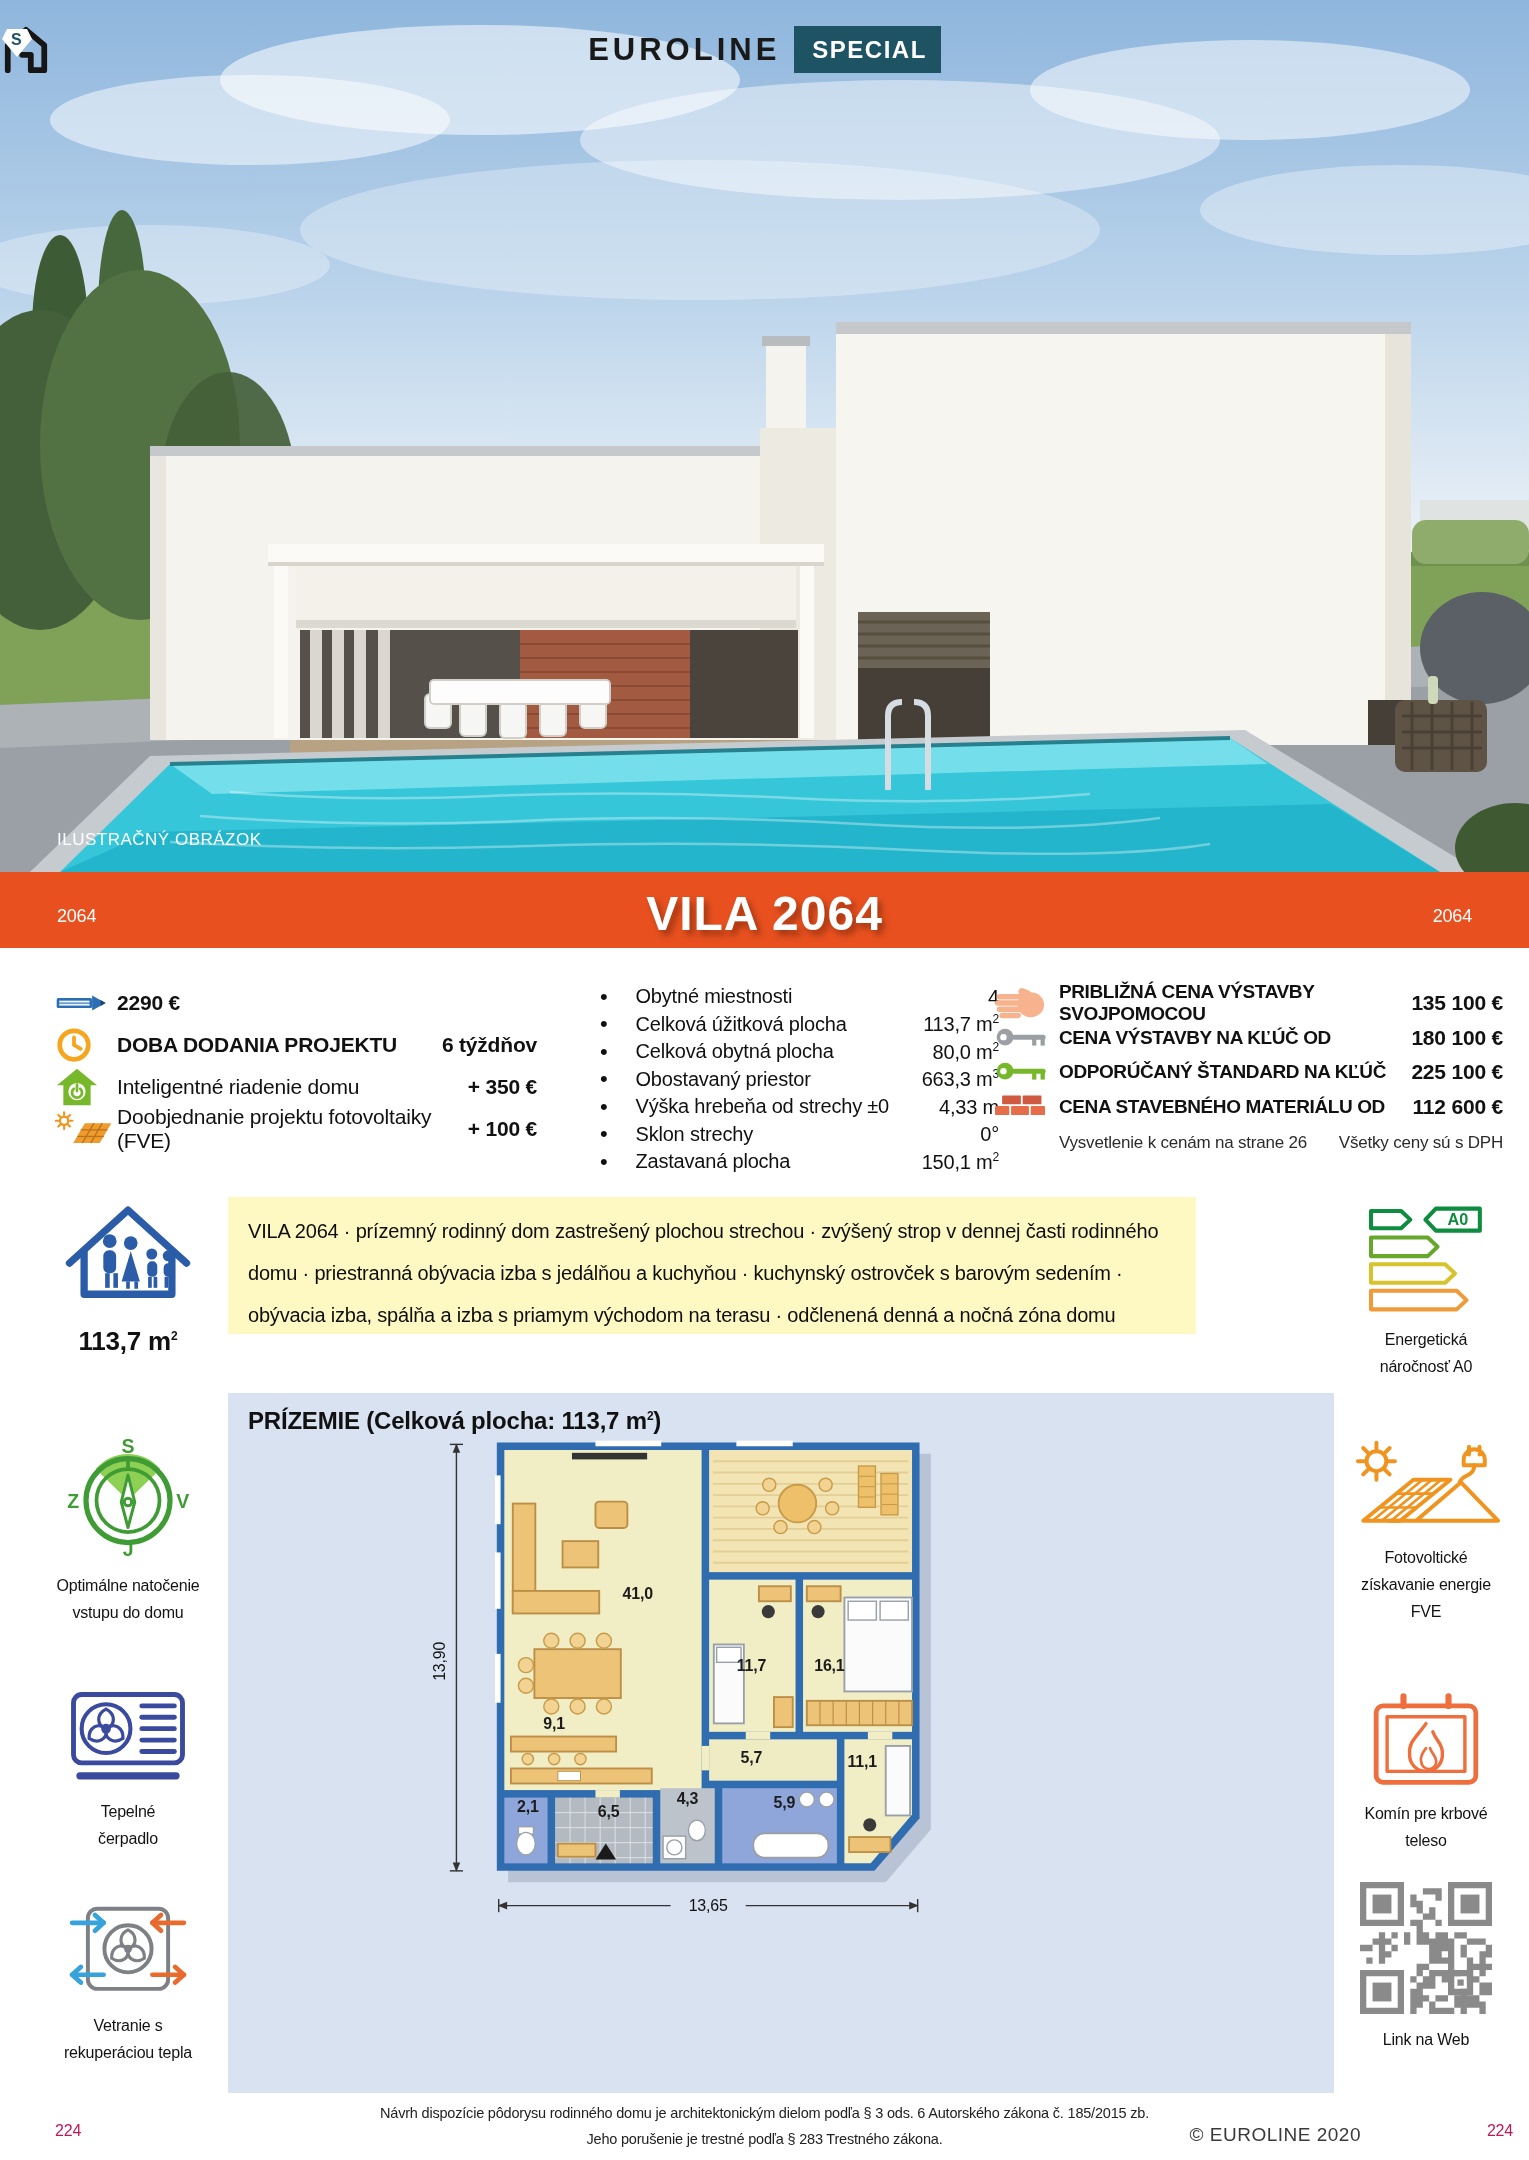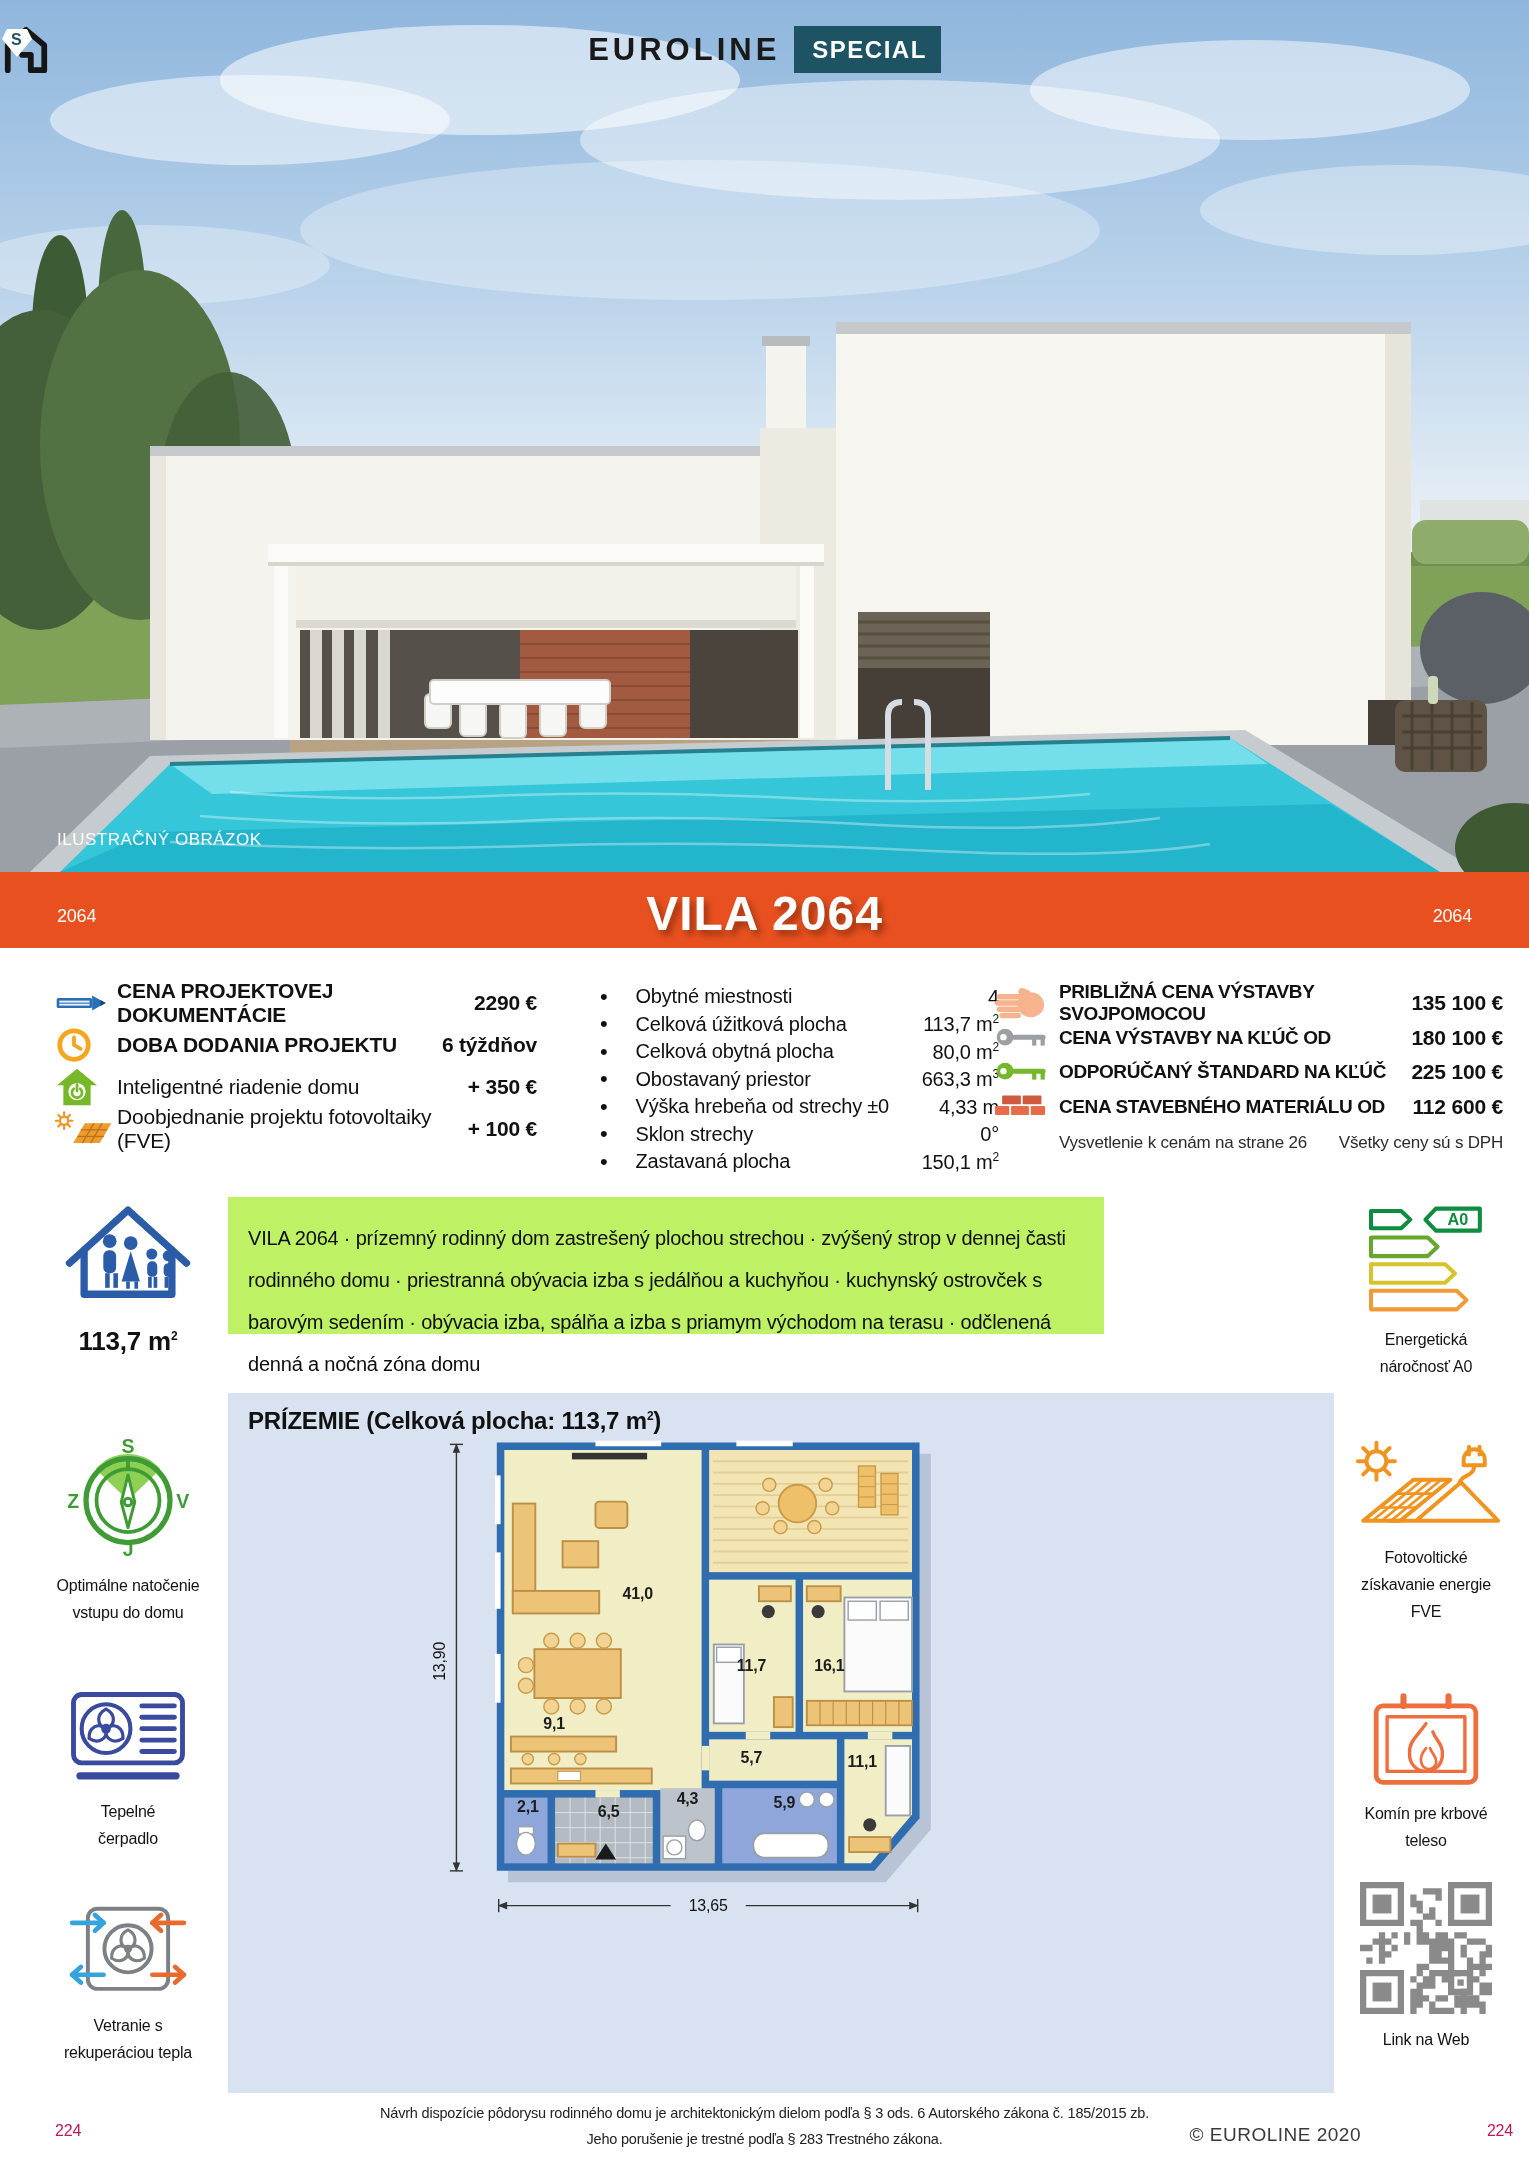--- a/index.html
+++ b/index.html
@@ -34,22 +34,22 @@
   .mid-lab{flex:1;}
   .mid-val{white-space:nowrap;}
   sup{font-size:12px;}
   .col-right{position:absolute;left:995px;top:986px;width:508px;}
   .r-row{display:flex;align-items:center;height:34.5px;}
   .r-ic{width:64px;display:flex;align-items:center;}
   .r-lab{flex:1;font-size:19px;font-weight:600;letter-spacing:-0.4px;}
   .r-val{font-size:21px;font-weight:700;white-space:nowrap;}
   .r-notes{display:flex;justify-content:space-between;padding-left:64px;margin-top:9px;font-size:17px;color:#2b2b2b;}
   
-  .descr{position:absolute;left:228px;top:1197px;width:876px;height:137px;background:#bef264;
-         padding:20px 20px;box-sizing:border-box;font-size:20px;line-height:42px;color:#0e0e0e;}
+  .descr{position:absolute;left:228px;top:1197px;width:968px;height:137px;background:#fef9c3;
+         padding:13px 20px;box-sizing:border-box;font-size:20px;line-height:42px;color:#0e0e0e;}
   
   .side-item{position:absolute;width:180px;display:flex;flex-direction:column;align-items:center;text-align:center;}
   .side-label{font-size:16px;line-height:27px;color:#131313;margin-top:12px;}
   .side-area{font-size:26px;font-weight:700;margin-top:16px;}
   .sl{left:38px;} .sr{left:1336px;}
   
   .plan-panel{position:absolute;left:228px;top:1393px;width:1106px;height:700px;background:#d9e2f1;}
   .plan-title{position:absolute;left:20px;top:14px;font-size:24px;font-weight:700;color:#111;}
   .plan-svg{position:absolute;left:142px;top:26px;}
   
@@ -208,21 +208,20 @@
     <div class="sp-row">
       <span class="sp-ic">
         <svg width="54" height="26" viewBox="0 0 64 28">
             <rect x="2" y="8" width="42" height="12" rx="2" fill="#2a6fb5"></rect>
             <rect x="5" y="11.2" width="36" height="2.3" fill="#fff" opacity=".9"></rect>
             <rect x="5" y="14.8" width="36" height="2.3" fill="#fff" opacity=".9"></rect>
             <polygon points="44,5 60,14 44,23" fill="#2a6fb5"></polygon>
             <polygon points="54,10.5 60,14 54,17.5" fill="#17456f"></polygon>
           </svg>
       </span>
-      <span class="sp-lab caps">CENA PROJEKTOVEJ DOKUMENTÁCIE</span>
       <span class="sp-val">2290 €</span>
     </div>
     <div class="sp-row">
       <span class="sp-ic">
         <svg width="38" height="38" viewBox="0 0 40 40">
             <circle cx="20" cy="20" r="15" fill="none" stroke="#f5a61e" stroke-width="5"></circle>
             <path d="M20 12v8l7 4" stroke="#f5a61e" stroke-width="4" fill="none" stroke-linecap="round"></path>
           </svg>
       </span>
       <span class="sp-lab caps">DOBA DODANIA PROJEKTU</span>

